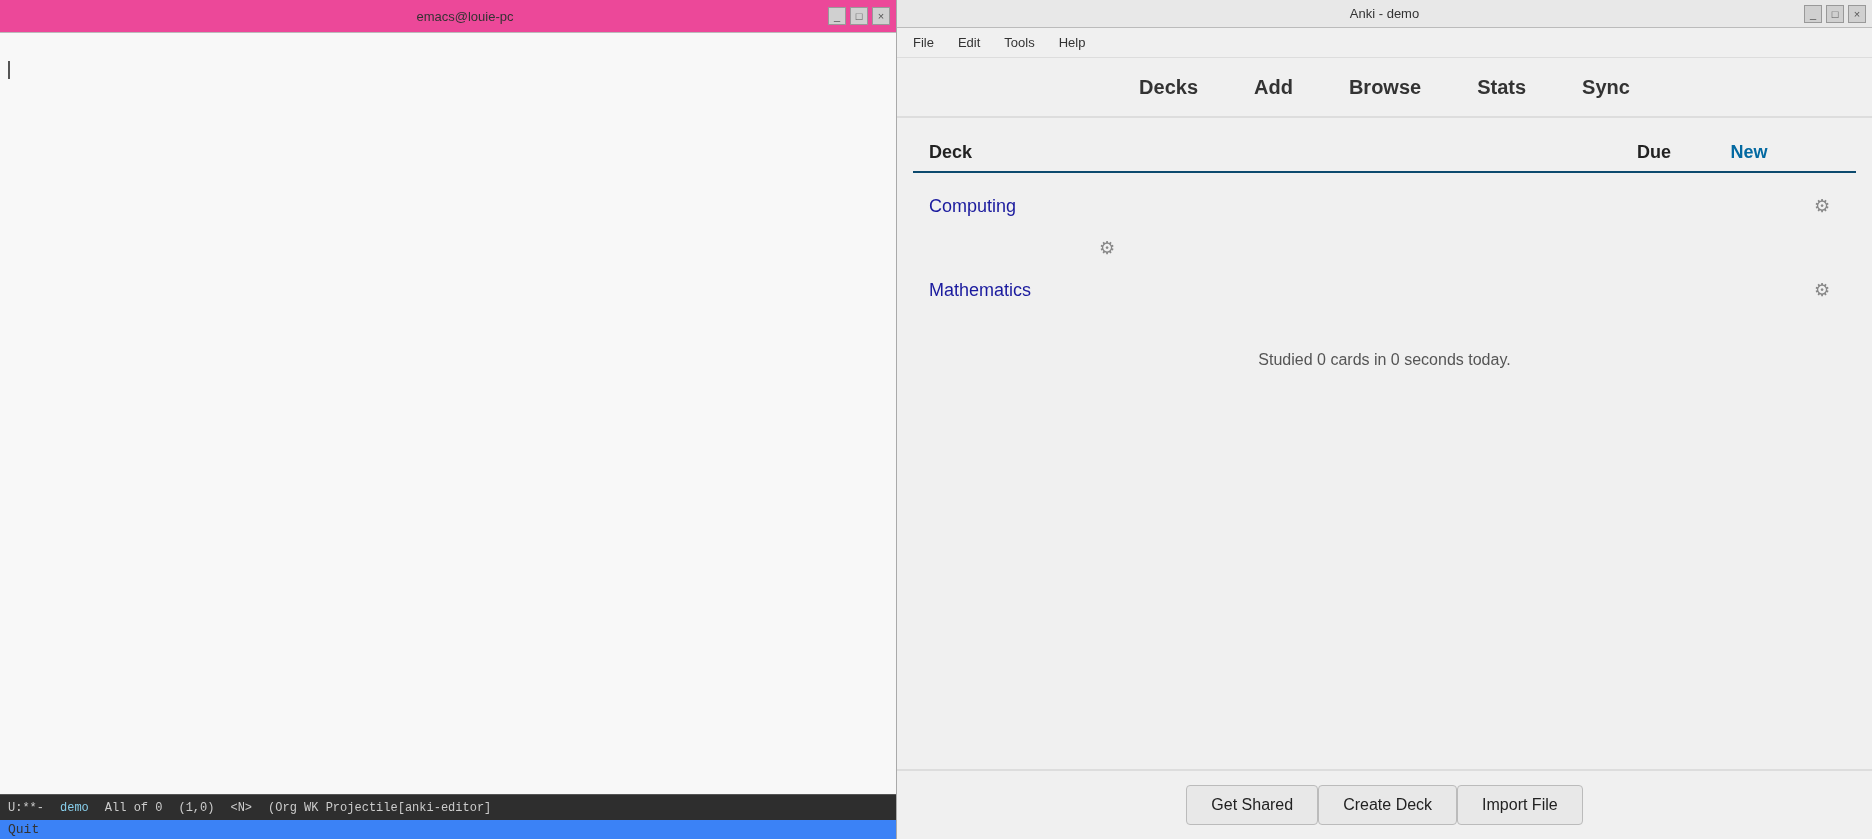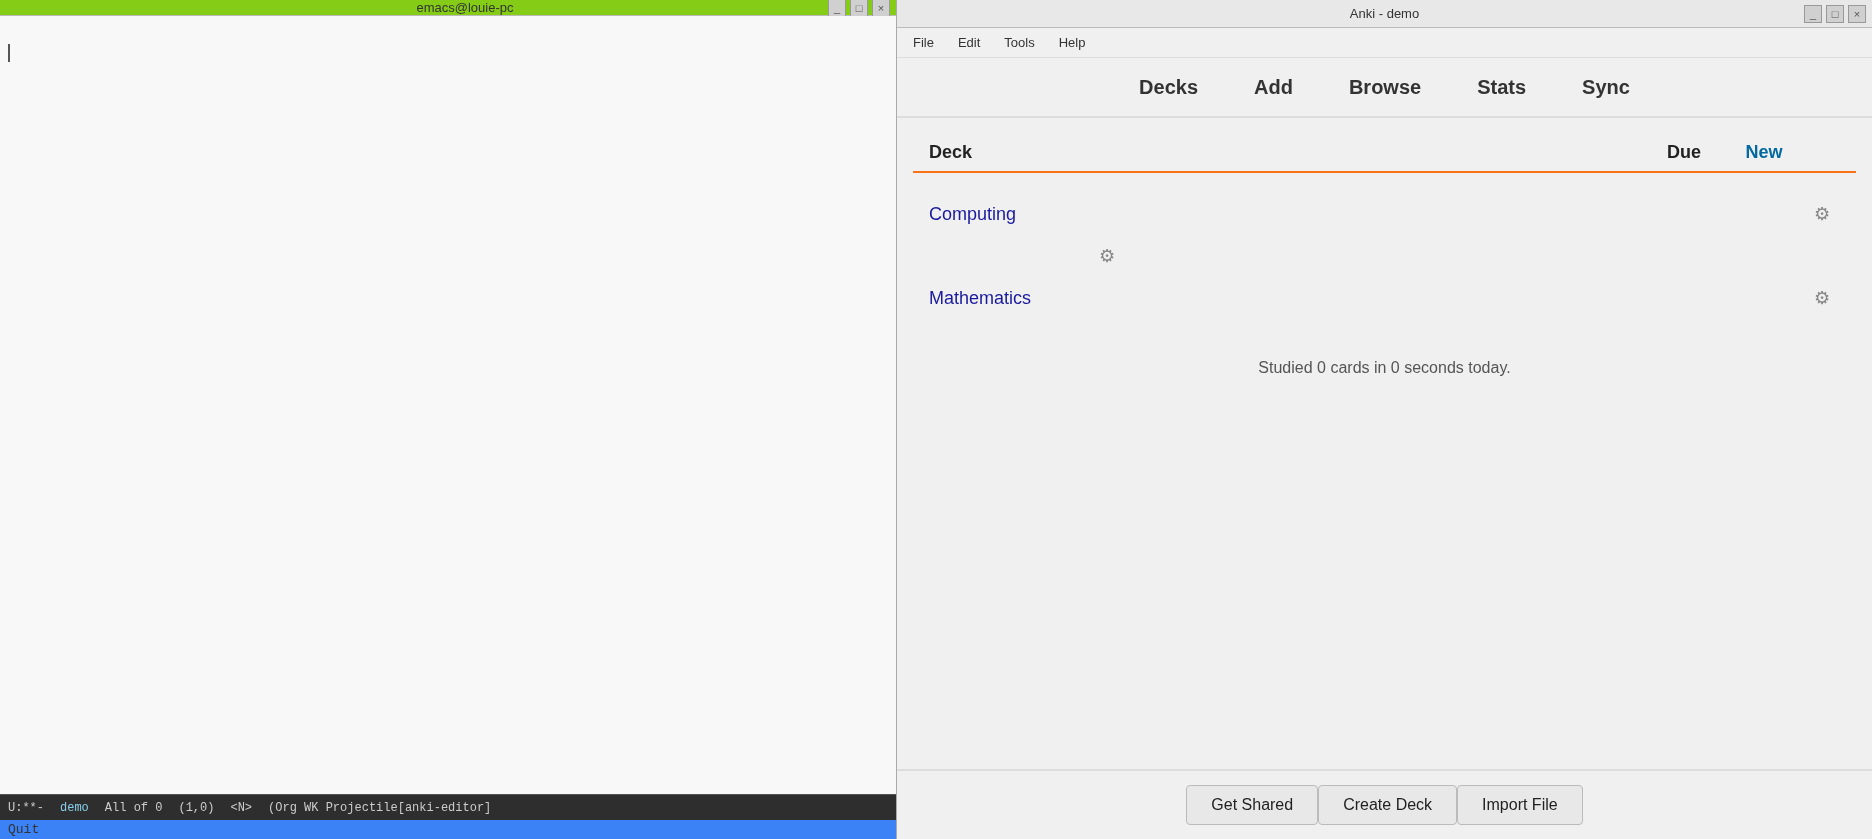--- a/index.html
+++ b/index.html
@@ -16,22 +16,22 @@
     .emacs-window {
       width: 897px;
       height: 839px;
       background: #f8f8f8;
       display: flex;
       flex-direction: column;
       border-right: 1px solid #aaa;
       position: relative;
     }
     .emacs-titlebar {
-      height: 16px;
-      background: #84cc16;
+      height: 33px;
+      background: #ec4899;
       display: flex;
       align-items: center;
       justify-content: center;
       border-bottom: 1px solid #bbb;
       position: relative;
       padding-left: 34px;
     }
     .emacs-titlebar-text {
       font-size: 13px;
       color: #333;
@@ -162,22 +162,23 @@
     .anki-content {
       flex: 1;
       background: #f0f0f0;
       padding: 16px;
       overflow: hidden;
     }
     .deck-table-header {
       display: flex;
       align-items: center;
       padding: 8px 16px;
-      border-bottom: 2px solid #f97316;
-      margin-bottom: 20px;
+      border-bottom: 2px solid #0c4a6e;
+      margin-bottom: 12px;
+      gap: 15px;
     }
     .deck-col-name {
       flex: 1;
       font-size: 18px;
       font-weight: bold;
       color: #222;
     }
     .deck-col-due {
       width: 80px;
       text-align: center;

